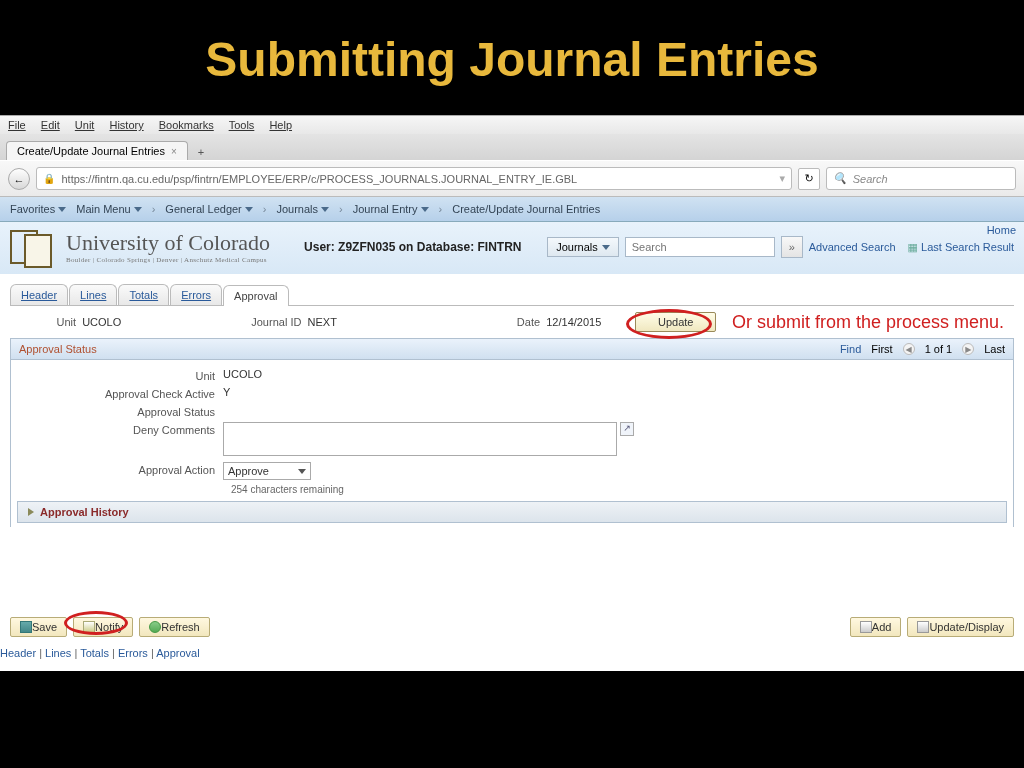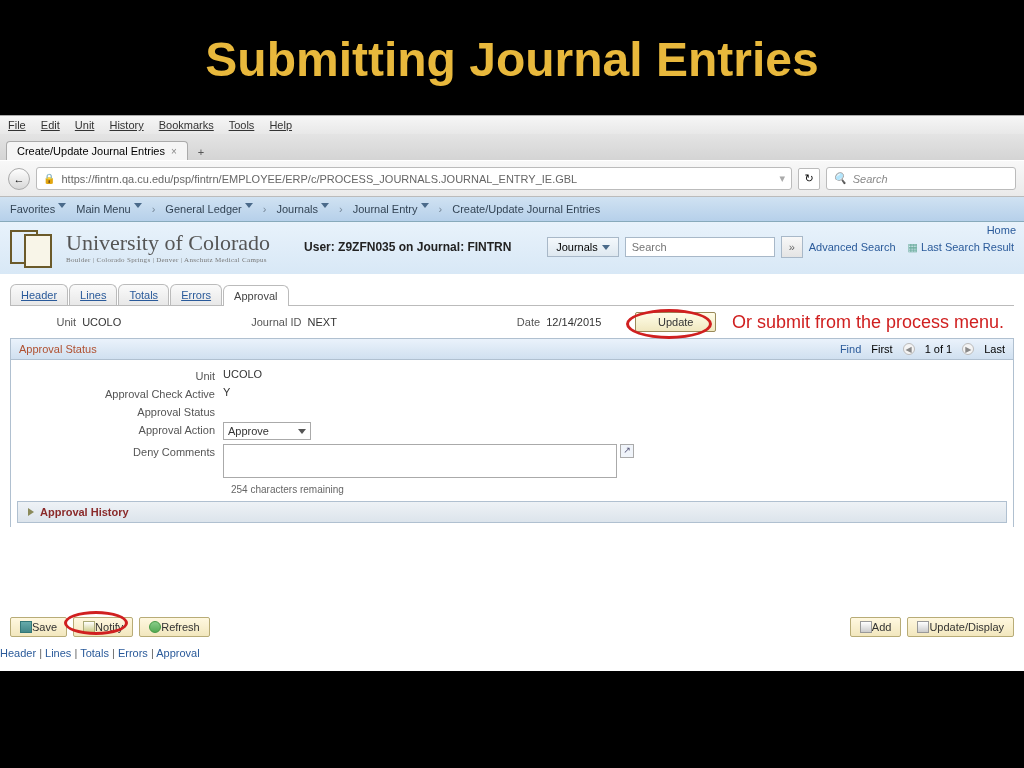--- a/index.html
+++ b/index.html
@@ -13,21 +13,21 @@
 .tab .x { color: #888; font-size: 10px; }
 .plus-tab { padding: 2px 6px; color: #555; }
 .nav-row { background: linear-gradient(#f8f8f8,#eaeaea); border-top: 1px solid #fff; border-bottom: 1px solid #bbb; padding: 6px 8px; display: flex; align-items: center; gap: 6px; }
 .nav-back { width: 22px; height: 22px; border: 1px solid #aaa; border-radius: 50%; background: linear-gradient(#fefefe,#d8d8d8); display: flex; align-items: center; justify-content: center; }
 .url-bar { flex: 1; background: #fff; border: 1px solid #bbb; border-radius: 3px; padding: 4px 6px; display: flex; align-items: center; gap: 6px; color: #666; font-size: 11px; }
 .lock { color: #4a4; font-size: 10px; }
 .reload { border: 1px solid #bbb; background: #fff; width: 22px; height: 22px; display: flex; align-items: center; justify-content: center; border-radius: 2px; }
 .search-box { width: 190px; background: #fff; border: 1px solid #bbb; border-radius: 3px; padding: 4px 6px; display: flex; align-items: center; gap: 6px; color: #888; font-style: italic; }
 .app { background: #fff; position: relative; padding-bottom: 2px; }
 .breadcrumb-bar { background: linear-gradient(#d0e2f2,#b6d0ea); border-bottom: 1px solid #8ab; padding: 6px 10px; font-size: 11px; color: #345; display: flex; align-items: center; gap: 10px; }
-.bc-item { display: inline-flex; align-items: flex-start; gap: 3px; cursor: pointer; }
+.bc-item { display: inline-flex; align-items: center; gap: 3px; cursor: pointer; }
 .bc-sep { color: #789; }
 .caret { border-left: 4px solid transparent; border-right: 4px solid transparent; border-top: 5px solid #4a6a8a; display: inline-block; }
 .header-band { background: linear-gradient(#e8f2fb,#d8e8f6); padding: 8px 10px 10px; position: relative; }
 .home-link { position: absolute; top: 2px; right: 8px; color: #2a5a9a; font-size: 11px; }
 .uni-row { display: flex; align-items: center; gap: 14px; }
 .logo { width: 42px; height: 34px; position: relative; }
 .logo::before { content:""; position:absolute; width:24px; height:30px; border:2px solid #6b5a2a; left:0; top:0; }
 .logo::after { content:""; position:absolute; width:24px; height:30px; border:2px solid #6b5a2a; left:14px; top:4px; background:#f8f5e8; }
 .uni-text { font-family: Georgia, "Times New Roman", serif; }
 .uni-text .big { font-size: 22px; color: #555; }
@@ -145,21 +145,21 @@
   </div>
 
   <div class="header-band">
     <a class="home-link">Home</a>
     <div class="uni-row">
       <div class="logo"></div>
       <div class="uni-text">
         <div class="big">University of Colorado</div>
         <div class="small">Boulder | Colorado Springs | Denver | Anschutz Medical Campus</div>
       </div>
-      <div class="user-db">User: Z9ZFN035 on Journal: FINTRN</div>
+      <div class="user-db">User: Z9ZFN035 on Database: FINTRN</div>
       <div class="search-set">
         <div class="search-label">
             <span>Journals</span>
             <span class="caret"></span>
           </div>
         <input class="search-input" placeholder="Search" style="">
         <div class="search-go">
             <span>»</span>
           </div>
         <a class="adv-link">Advanced Search</a>
@@ -205,26 +205,26 @@
         </div>
       <div class="form-row">
           <div class="flabel">Approval Check Active</div>
           <div class="fval">Y</div>
         </div>
       <div class="form-row">
           <div class="flabel">Approval Status</div>
           <div class="fval"></div>
         </div>
       <div class="form-row">
+          <div class="flabel">Deny Comments</div>
+          <div class="fval"><textarea class="textarea" style=""></textarea><span class="popup-icon">↗</span></div>
+        </div>
+      <div class="form-row">
           <div class="flabel">Approval Action</div>
           <div class="fval"><div class="select">Approve</div></div>
-        </div>
-      <div class="form-row">
-          <div class="flabel">Deny Comments</div>
-          <div class="fval"><textarea class="textarea" style=""></textarea><span class="popup-icon">↗</span></div>
         </div>
       <div class="hint">254 characters remaining</div>
 
       <div class="collapse-bar">
         <span class="tri"></span>
         <span class="ct">Approval History</span>
       </div>
     </div>
   </div>
 

